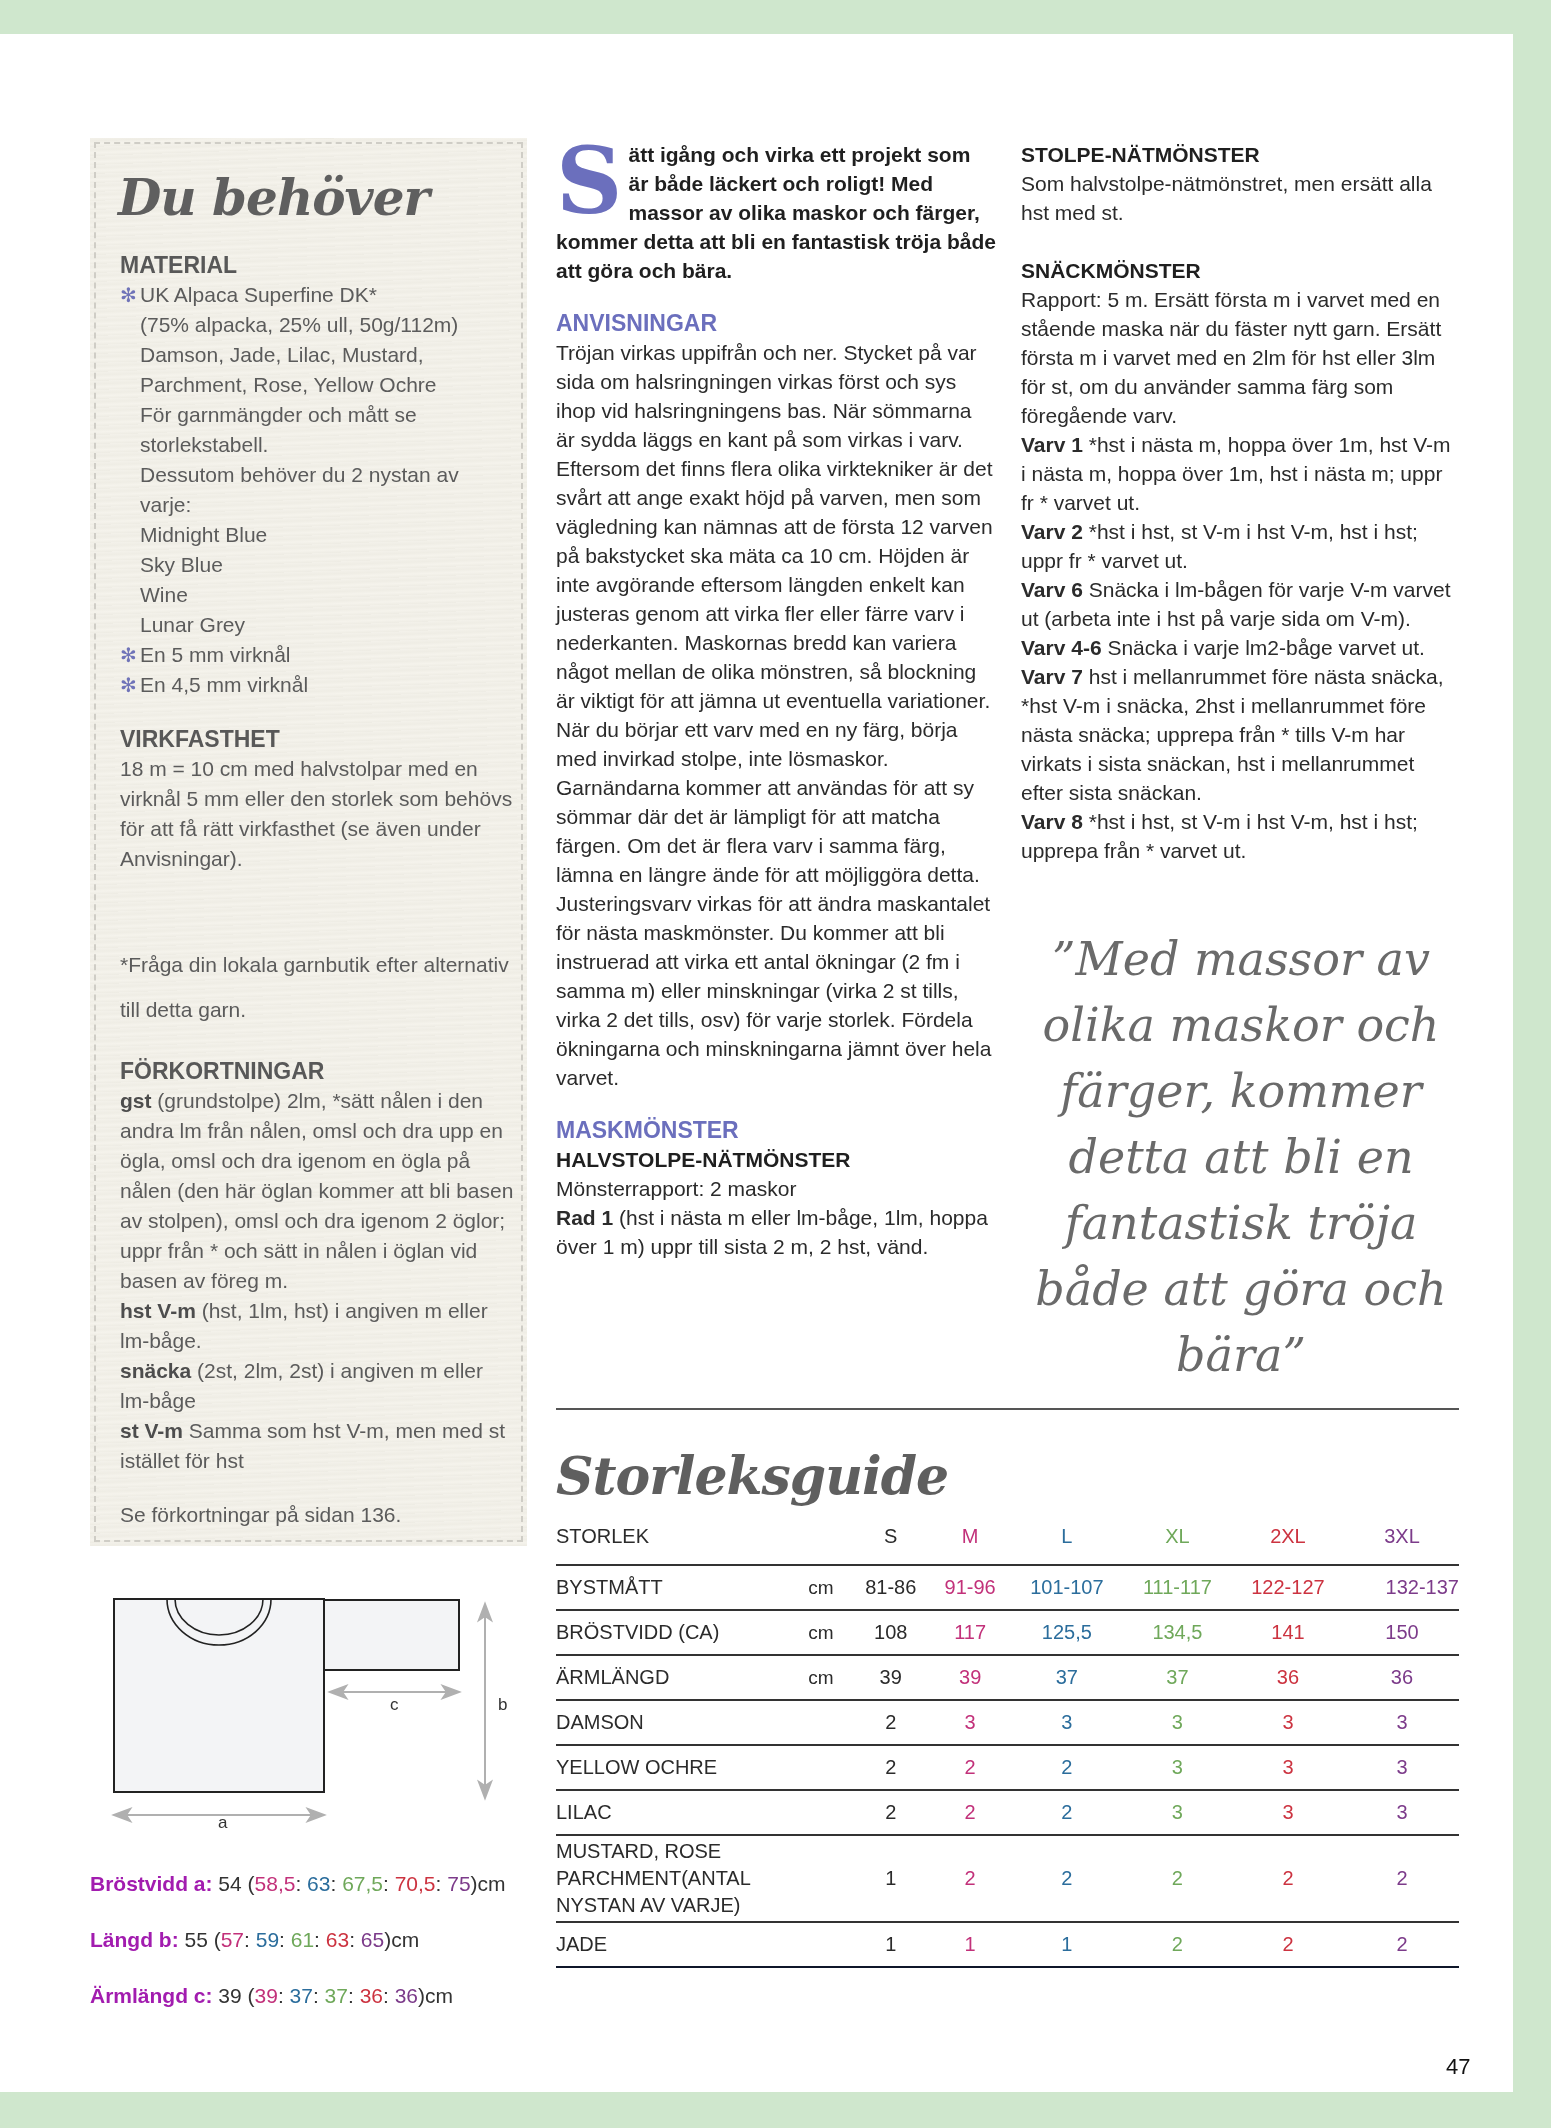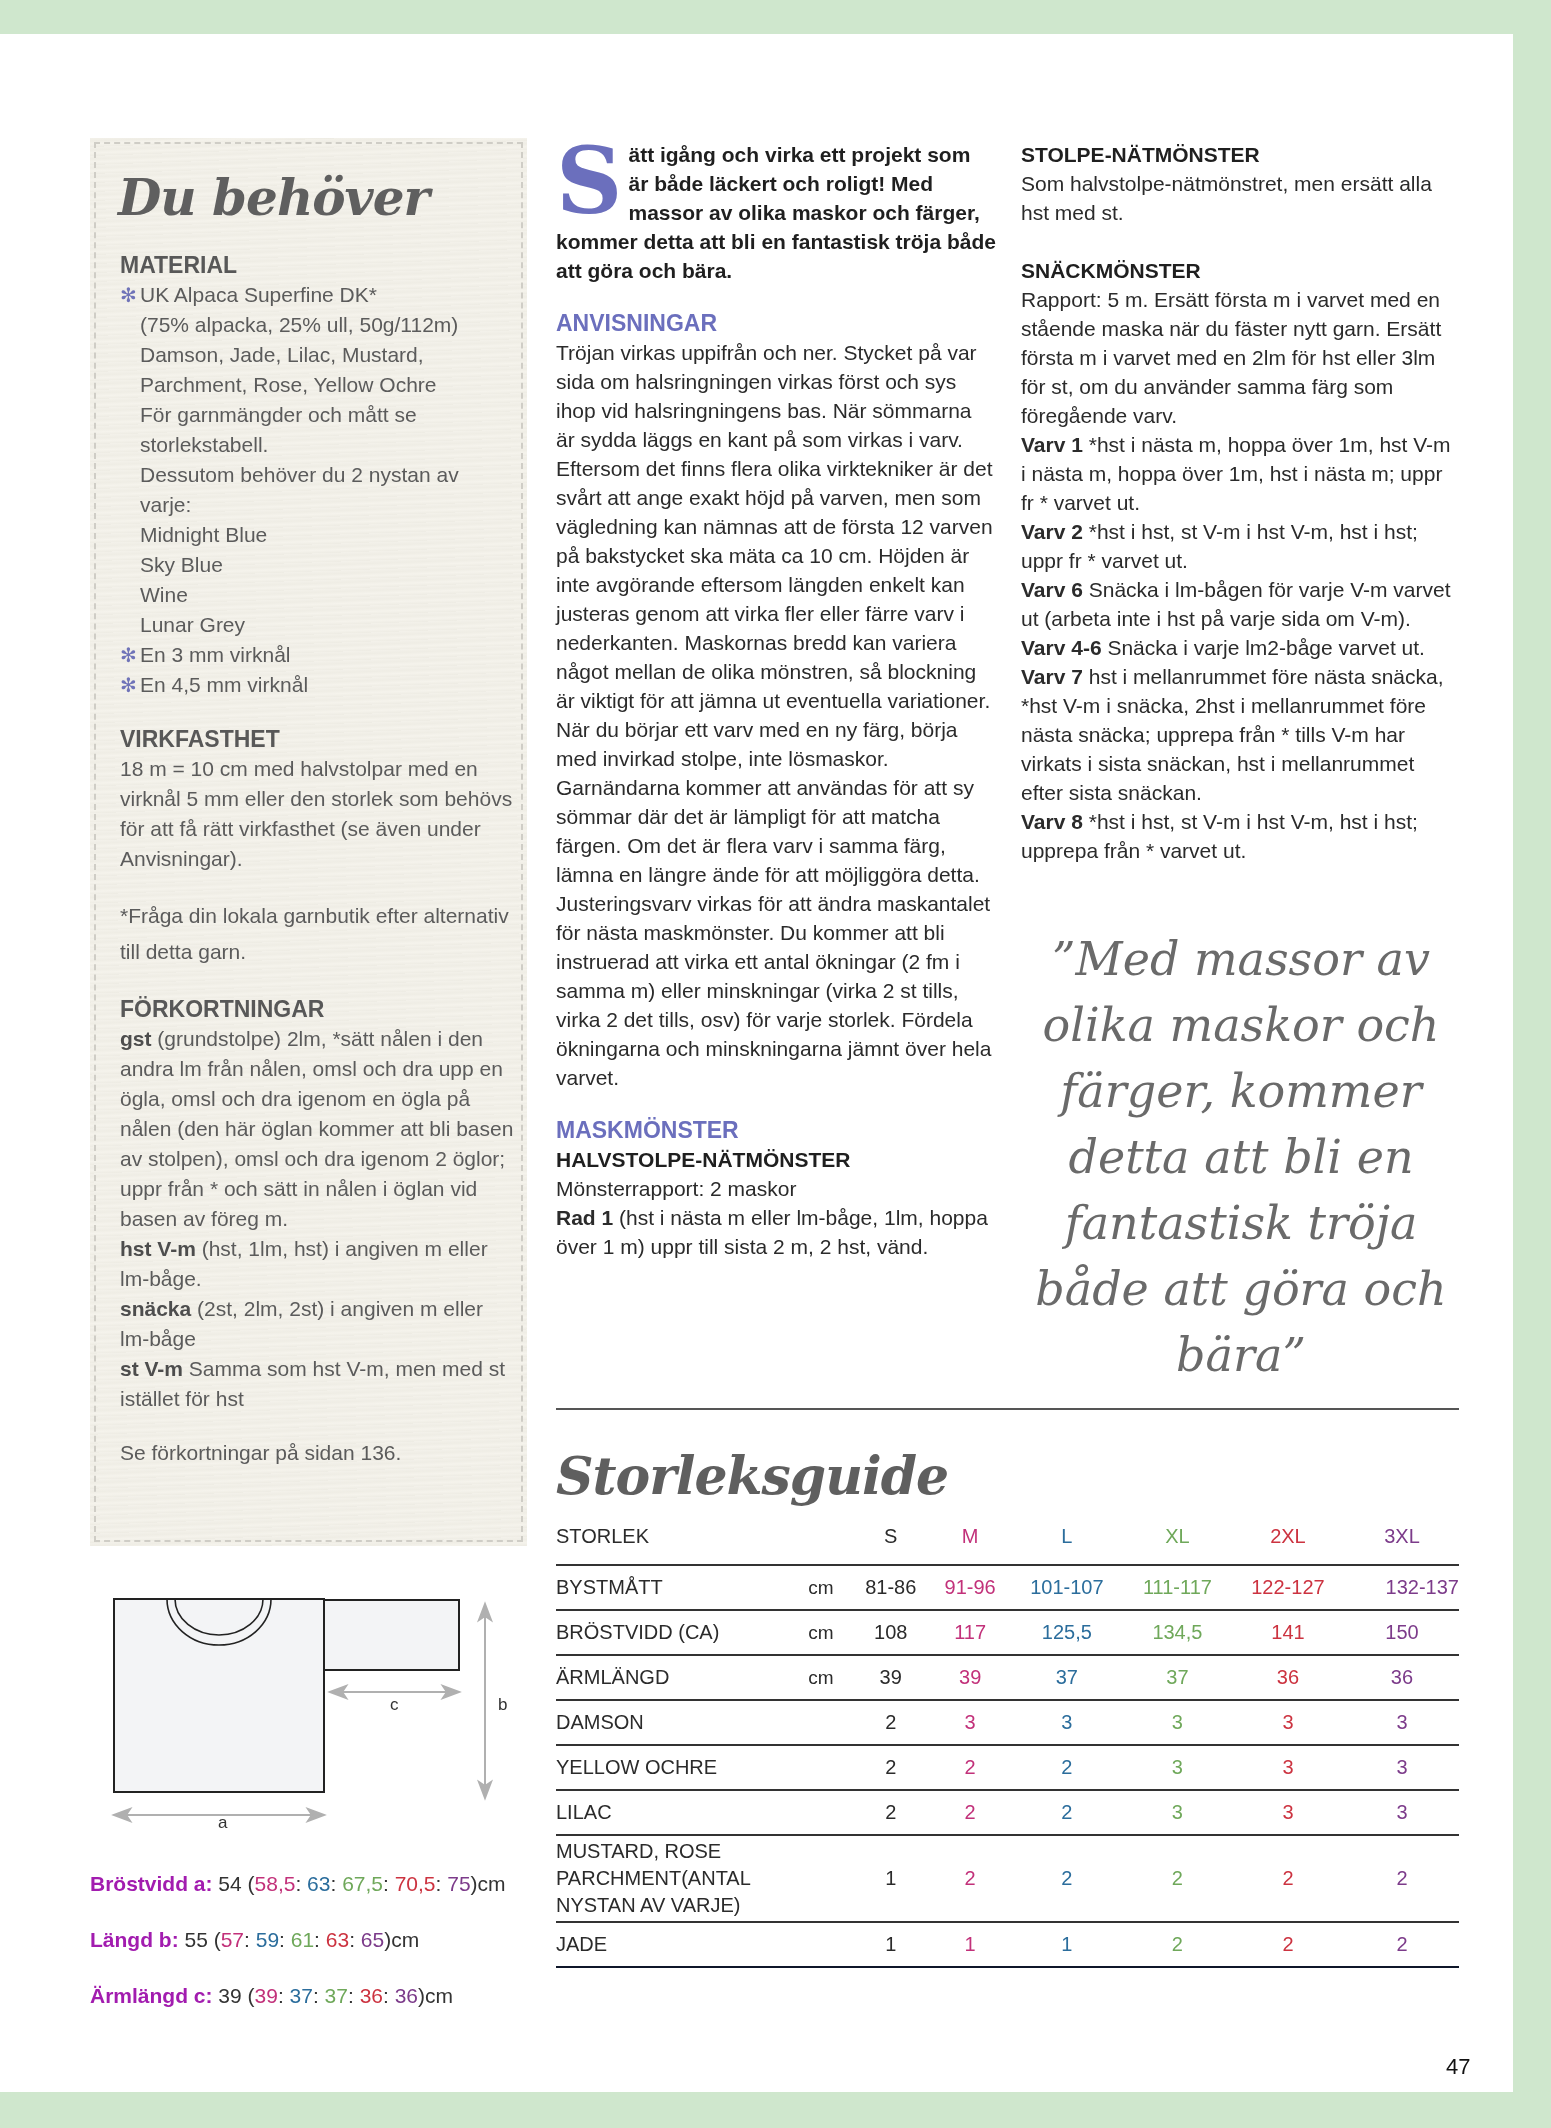--- a/index.html
+++ b/index.html
@@ -63,28 +63,28 @@
         <div class="list-item"><span>Damson, Jade, Lilac, Mustard,</span></div>
         <div class="list-item"><span>Parchment, Rose, Yellow Ochre</span></div>
         <div class="list-item"><span>För garnmängder och mått se</span></div>
         <div class="list-item"><span>storlekstabell.</span></div>
         <div class="list-item"><span>Dessutom behöver du 2 nystan av</span></div>
         <div class="list-item"><span>varje:</span></div>
         <div class="list-item"><span>Midnight Blue</span></div>
         <div class="list-item"><span>Sky Blue</span></div>
         <div class="list-item"><span>Wine</span></div>
         <div class="list-item"><span>Lunar Grey</span></div>
-        <div class="list-item"><span class="bullet">✻</span><span>En 3 mm virknål</span></div>
+        <div class="list-item"><span class="bullet">✻</span><span>En 5 mm virknål</span></div>
         <div class="list-item"><span class="bullet">✻</span><span>En 4,5 mm virknål</span></div>
       </div>
     <div class="gap"></div>
     <h3>VIRKFASTHET</h3>
     <p>18 m = 10 cm med halvstolpar med en virknål 5 mm eller den storlek som behövs för att få rätt virkfasthet (se även under Anvisningar).</p>
     <div class="gap"></div>
-    <p style="line-height:36px;">*Fråga din lokala garnbutik efter alternativ till detta garn.</p>
+    <p style="line-height:45px;margin-top:44px;">*Fråga din lokala garnbutik efter alternativ till detta garn.</p>
     <div class="gap"></div>
     <h3>FÖRKORTNINGAR</h3>
     <div id="abbrev-list">
         <p><b>gst</b><span> (grundstolpe) 2lm, *sätt nålen i den andra lm från nålen, omsl och dra upp en ögla, omsl och dra igenom en ögla på nålen (den här öglan kommer att bli basen av stolpen), omsl och dra igenom 2 öglor; uppr från * och sätt in nålen i öglan vid basen av föreg m.</span></p>
         <p><b>hst V-m</b><span> (hst, 1lm, hst) i angiven m eller lm-båge.</span></p>
         <p><b>snäcka</b><span> (2st, 2lm, 2st) i angiven m eller lm-båge</span></p>
         <p><b>st V-m</b><span> Samma som hst V-m, men med st istället för hst</span></p>
       </div>
     <div class="gap"></div>
     <p>Se förkortningar på sidan 136.</p>

